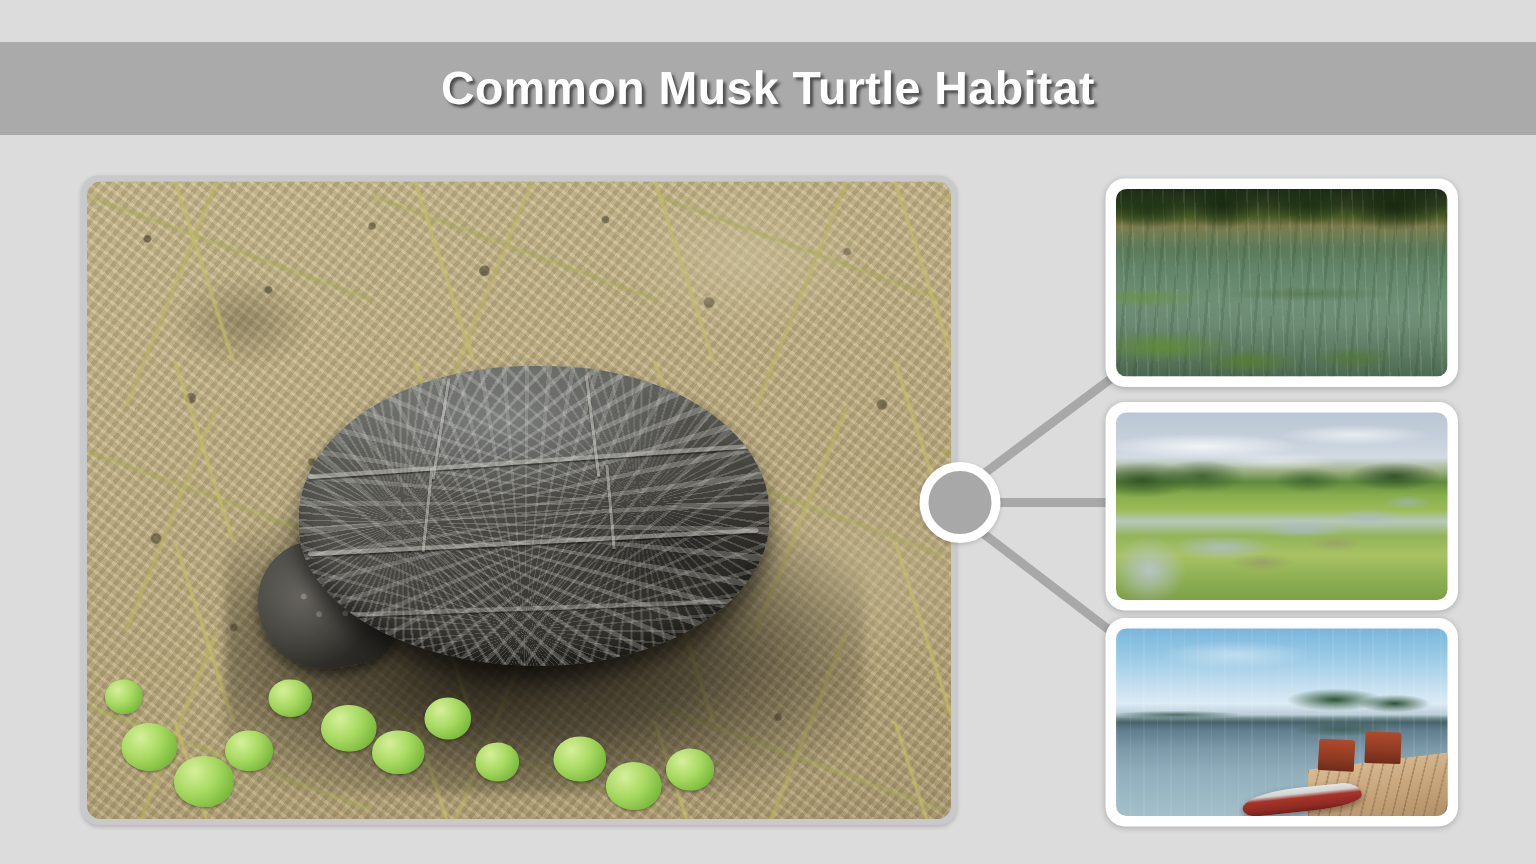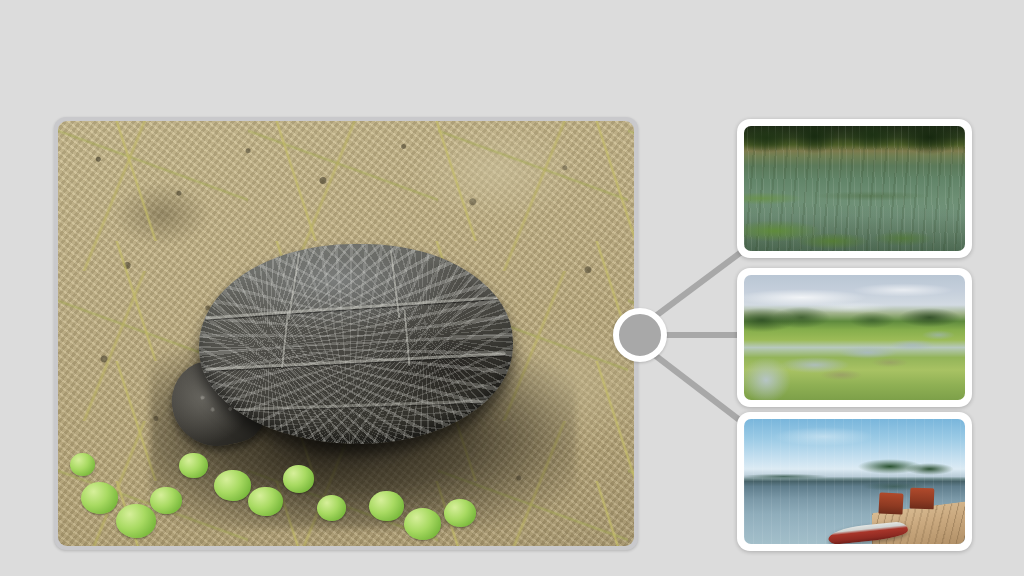--- a/index.html
+++ b/index.html
@@ -343,20 +343,23 @@
     border-radius: 52% 18% 46% 14% / 70% 60% 46% 40%;
     transform: rotate(-6deg);
     box-shadow: 0 2px 4px rgba(0,0,0,0.35);
   }
 </style>
 </head>
 <body>
 
 <div id="stage">
 
+  <div id="title-banner">
+    <div id="title-text">Common Musk Turtle Habitat</div>
+  </div>
 
   <div id="hero-frame">
     <div id="hero-photo">
       <div class="flecks"></div>
       <div id="hero-shadow"></div>
 
       <div id="turtle">
         <div id="turtle-head"></div>
         <div id="carapace">
           <div class="striae"></div>

